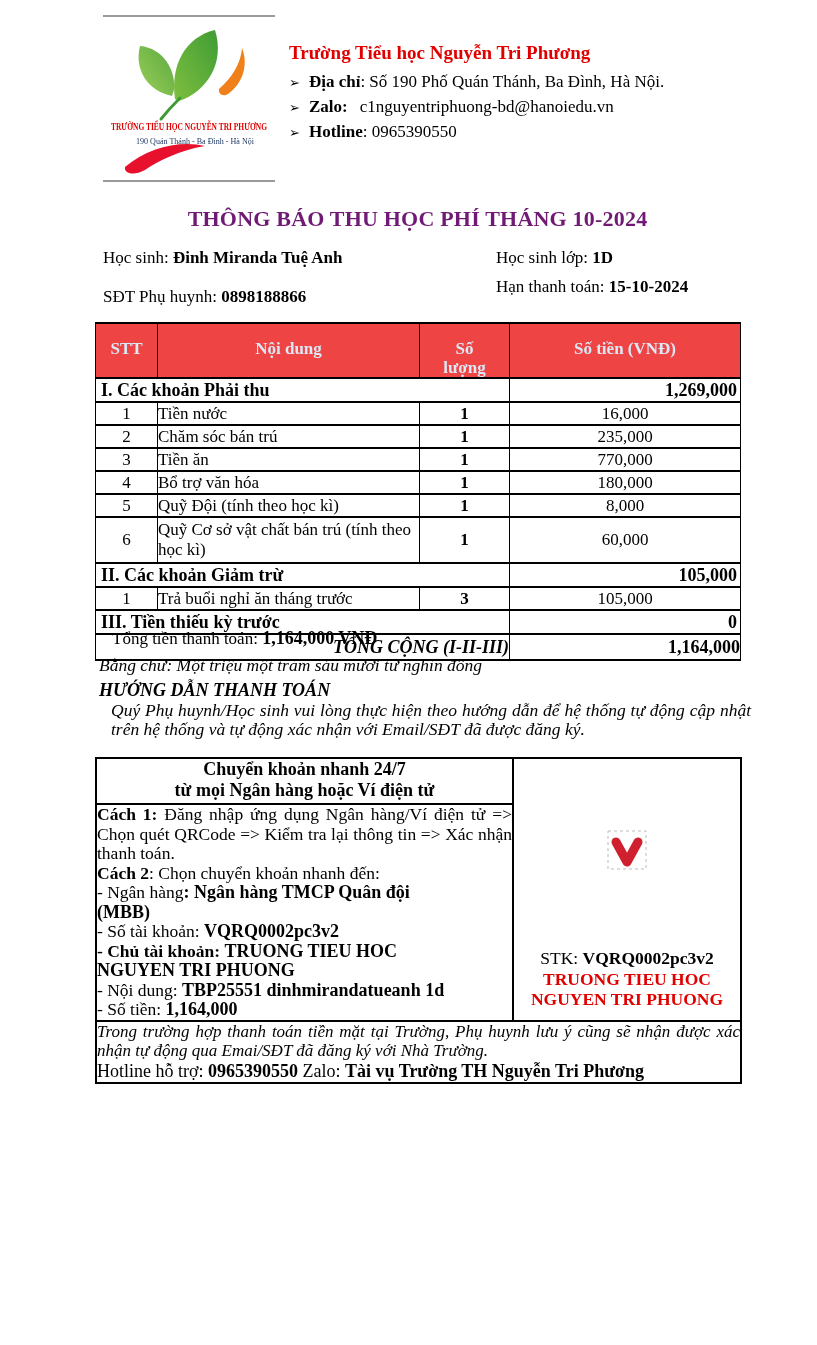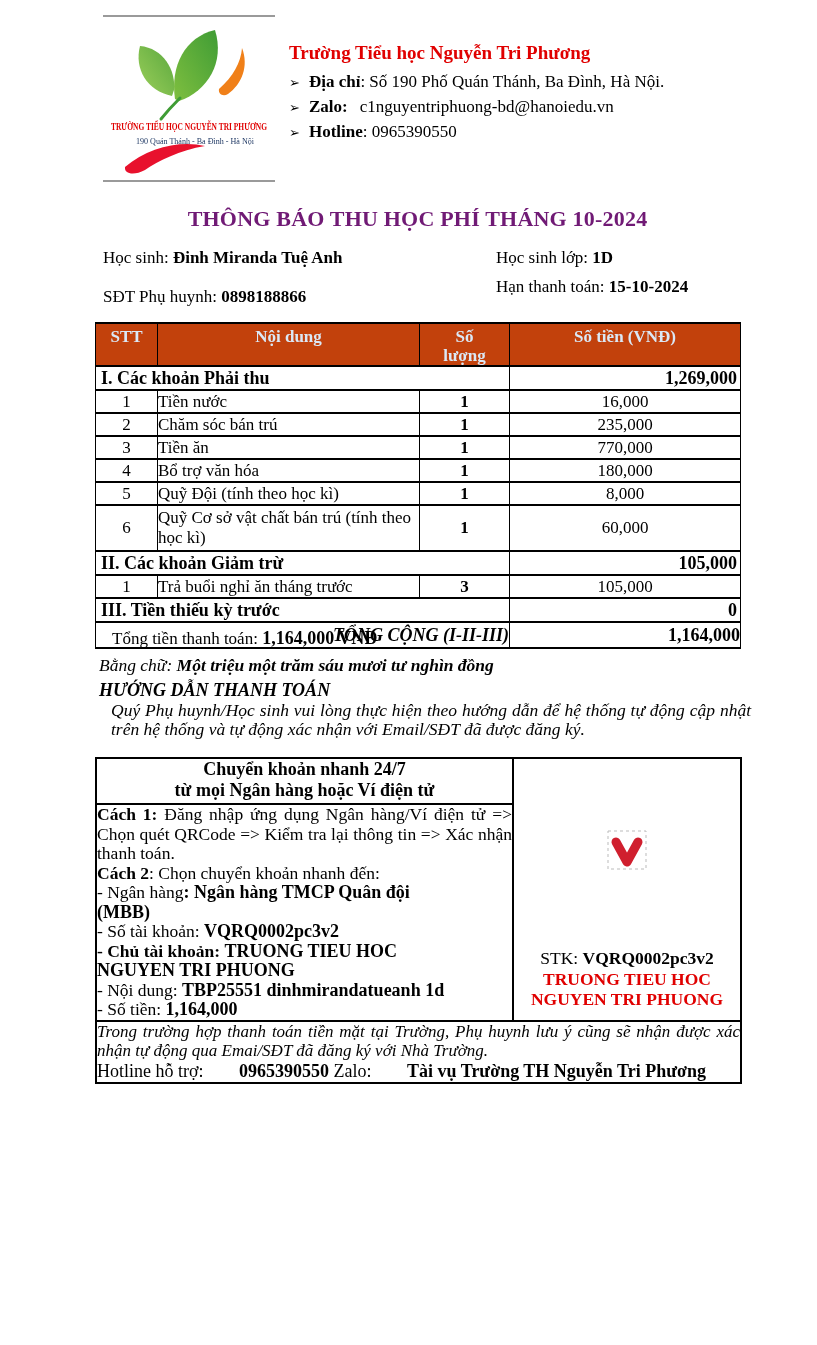--- a/index.html
+++ b/index.html
@@ -26,60 +26,60 @@
   .info-l1{left:103px;top:248px;}
   .info-l2{left:103px;top:287px;}
   .info-r1{left:496px;top:248px;}
   .info-r2{left:496px;top:276px;width:196px;line-height:22px;}
 
   
   .fee-table{position:absolute;left:95px;top:322px;width:645px;border-collapse:collapse;
              table-layout:fixed;font-size:17px;}
   .fee-table td,.fee-table th{border:1px solid #000;border-top-width:2px;border-bottom-width:2px;
              padding:0;vertical-align:middle;}
-  .fee-table th{background:#c2410c;color:#dbe8f6;font-size:17px;line-height:19px;
-             vertical-align:top;padding-top:3px;height:37px;}
+  .fee-table th{background:#ef4444;color:#dbe8f6;font-size:17px;line-height:19px;
+             vertical-align:top;padding-top:15px;height:37px;}
   .qty-head{display:inline-block;width:52px;}
   .fee-table tr.h21 td{height:21px;}
   .sec td{font-weight:bold;font-size:18px;height:22px;}
   .sec .lbl{text-align:left;padding-left:5px;}
   .sec .amt{text-align:right;padding-right:3px;}
   .c{text-align:center;}
   .nm{padding-left:24px;line-height:20px;}
   .qty{text-align:center;font-weight:bold;}
   .row6 td{height:44px;}
   .total-row td{height:24px;font-size:18px;}
   .total-lbl{font-style:italic;font-weight:bold;text-align:right;padding-right:12px;}
   .total-amt{font-weight:bold;text-align:right;padding-right:3px;}
 
   
   .total-line{position:absolute;left:112px;top:628px;font-size:17px;}
   .total-line .red-b{font-size:18px;}
   .words-line{position:absolute;left:99px;top:655px;font-size:17.5px;font-style:italic;}
-  .words-line b{font-weight:bold;}
+  .words-line b{font-weight:normal;}
   .guide-title{position:absolute;left:99px;top:680px;font-size:18px;font-weight:bold;font-style:italic;}
   .guide-text{position:absolute;left:111px;top:701px;width:640px;font-size:17.5px;font-style:italic;
               line-height:18.5px;text-align:justify;}
 
   
   .pay-table{position:absolute;left:95px;top:757px;width:645px;border-collapse:collapse;
              table-layout:fixed;font-size:17px;}
   .pay-table td{border:2px solid #000;vertical-align:top;padding:0;}
   .box-head{height:44px;text-align:center;font-weight:bold;font-size:18px;line-height:21px;padding-top:2px;}
   .instr{height:211px;padding:3px 7px 0 7px;font-size:17.5px;line-height:19.5px;text-align:justify;border-radius:16px;}
   .instr b{font-weight:bold;}
   .instr .red-b{font-size:18px;}
   .blk{display:block;}
   .qr-cell{text-align:center;padding-top:5px;}
   .qr-stk{font-size:17.5px;margin-top:2px;}
   .qr-holder{font-size:17.5px;font-weight:bold;color:#e00000;line-height:20px;}
   .note-cell{padding:3px 8px;}
   .cash-note{font-size:17px;font-style:italic;line-height:19px;text-align:justify;}
   .hotline{font-size:18px;margin-top:1px;}
-  .hotline b{font-weight:bold;margin-left:31px;}
+  .hotline b{font-weight:bold;}
 </style>
 </head>
 <body>
 
 <div class="page">
 
   <div class="logo-rule top"></div>
   <svg class="logo-svg" width="172" height="162" viewBox="0 0 172 162">
     <defs>
       <linearGradient id="leafg" x1="0" y1="1" x2="1" y2="0">

